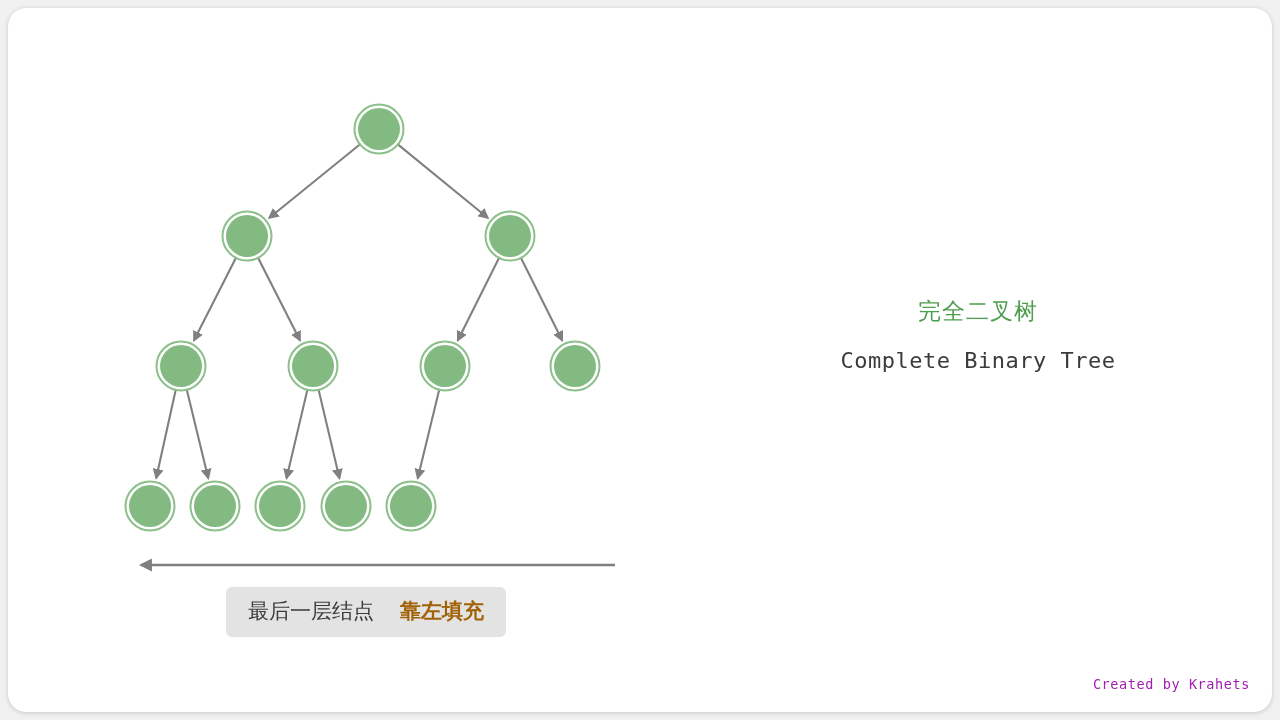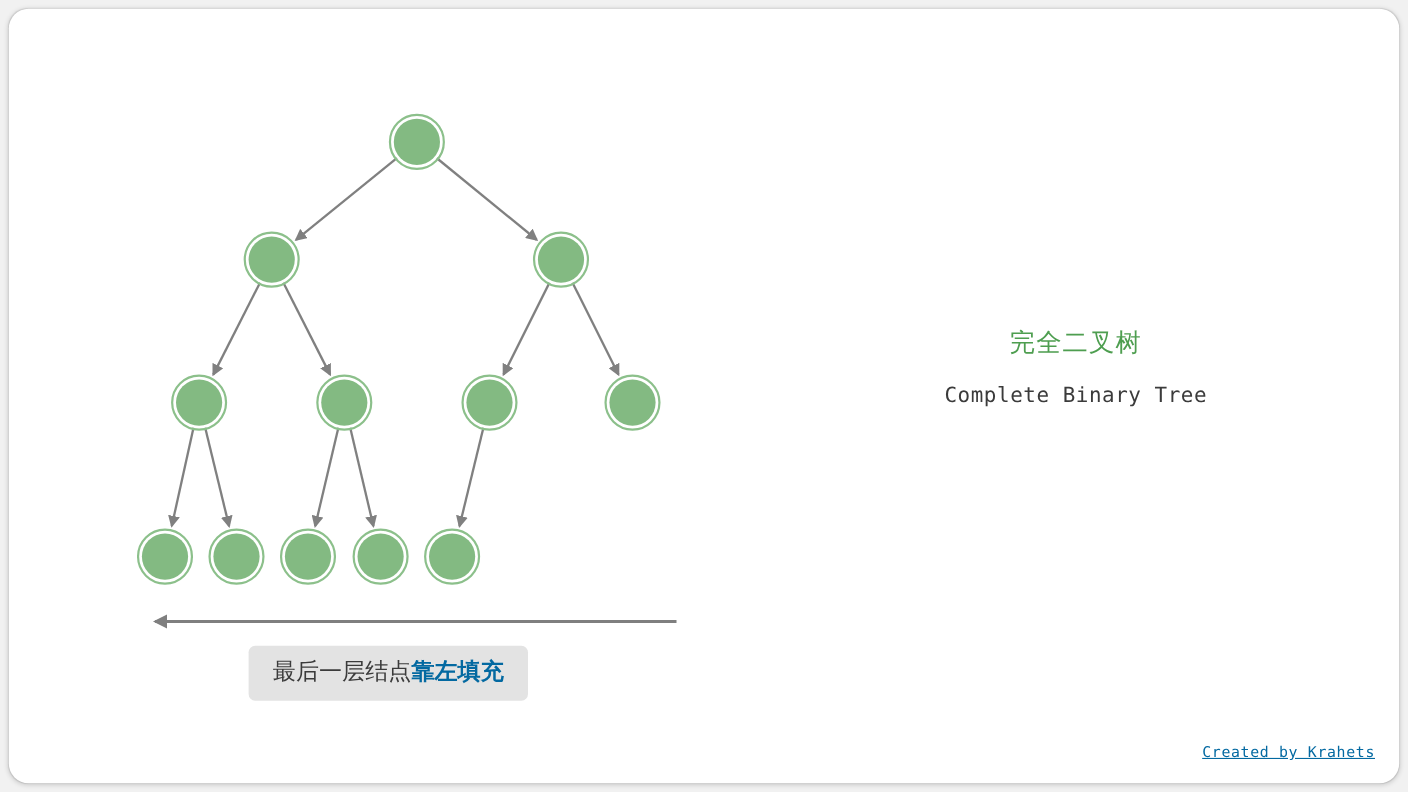--- a/index.html
+++ b/index.html
@@ -41,50 +41,50 @@
   .legend-title {
     font-size: 23px;
     font-weight: normal;
     color: #4e9e50;
     letter-spacing: 1px;
     line-height: 30px;
     margin: 0;
   }
   .legend-subtitle {
     font-family: "DejaVu Sans Mono", "Liberation Mono", monospace;
-    font-size: 19px;
+    font-size: 22px;
     color: #3b3b3b;
     margin-top: 22px;
     letter-spacing: 0.5px;
   }
   .callout-box {
     position: absolute;
     left: 218px;
     top: 579px;
     background: #e3e3e3;
     border-radius: 6px;
     padding: 11px 22px 13px 22px;
     font-size: 21px;
     color: #3b3b3b;
     line-height: 26px;
     white-space: nowrap;
   }
   .callout-box .bold-part {
     font-weight: bold;
-    color: #0369a1;
+    color: #a16207;
+    margin-left: 26px;
   }
   .credit {
     position: absolute;
     right: 22px;
     bottom: 20px;
     font-family: "DejaVu Sans Mono", "Liberation Mono", monospace;
     font-size: 13.5px;
-    color: #0369a1;
+    color: #a21caf;
     letter-spacing: 0.6px;
-    text-decoration: underline;
   }
 </style>
 </head>
 <body>
 
 <div id="canvas-card">
 
   <svg id="tree-svg" viewBox="0 0 1264 704" xmlns="http://www.w3.org/2000/svg">
     <defs>
       <marker id="arrowhead" markerWidth="5.2" markerHeight="5.2" refX="4.4" refY="2.6" orient="auto" markerUnits="strokeWidth">

